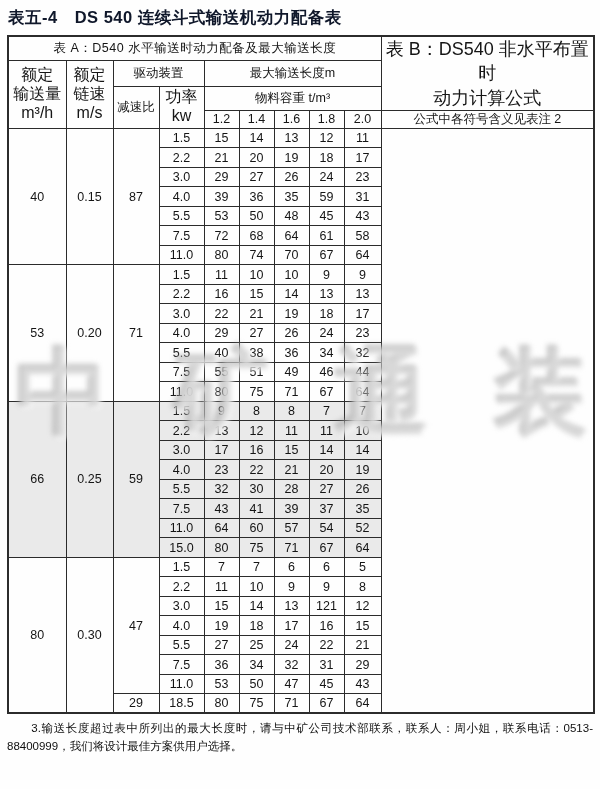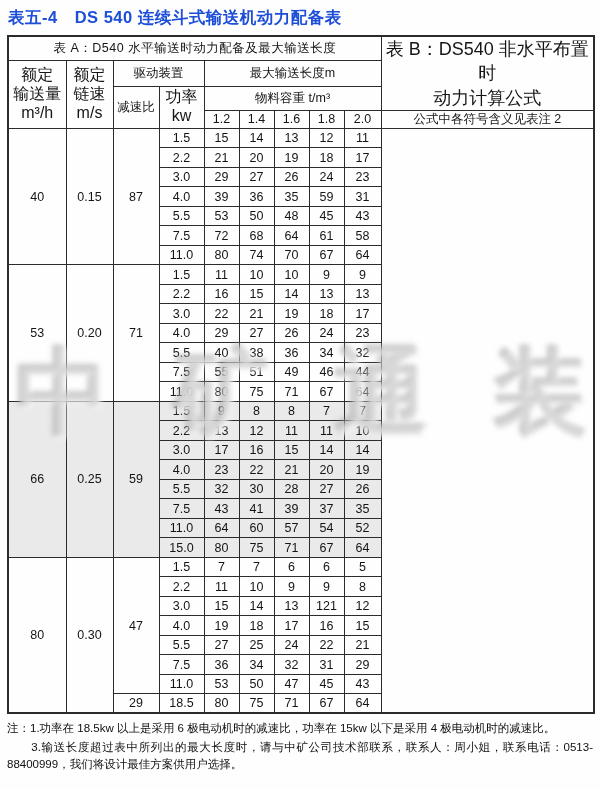--- a/index.html
+++ b/index.html
@@ -14,21 +14,21 @@
     width: 600px;
     height: 789px;
     background: #fefefe;
     overflow: hidden;
   }
   .doc-title {
     font-size: 16.5px;
     font-weight: bold;
     margin: 7px 0 6px 8px;
     letter-spacing: 0.5px;
-    color: #1d4ed8;
+    color: #0f172a;
   }
   table.main-table {
     border-collapse: collapse;
     table-layout: fixed;
     width: 586px;
     margin-left: 7px;
     border: 2px solid #2b2b2b;
   }
   table.main-table td {
     border: 1px solid #2b2b2b;
@@ -383,21 +383,20 @@
           <td>80</td>
           <td>75</td>
           <td>71</td>
           <td>67</td>
           <td>64</td>
         </tr>
       </tbody>
   </table>
 
   <div class="notes">
-    <p>注：1.功率在 18.5kw 以上是采用 6 极电动机时的减速比，功率在 15kw 以下是采用 4 极电动机时的减速比。</p>
     <p>　　3.输送长度超过表中所列出的最大长度时，请与中矿公司技术部联系，联系人：周小姐，联系电话：0513-88400999，我们将设计最佳方案供用户选择。</p>
   </div>
 
   <div class="watermark">
       <span>中</span>
       <span>矿</span>
       <span>通</span>
       <span>装</span>
     </div>
 

